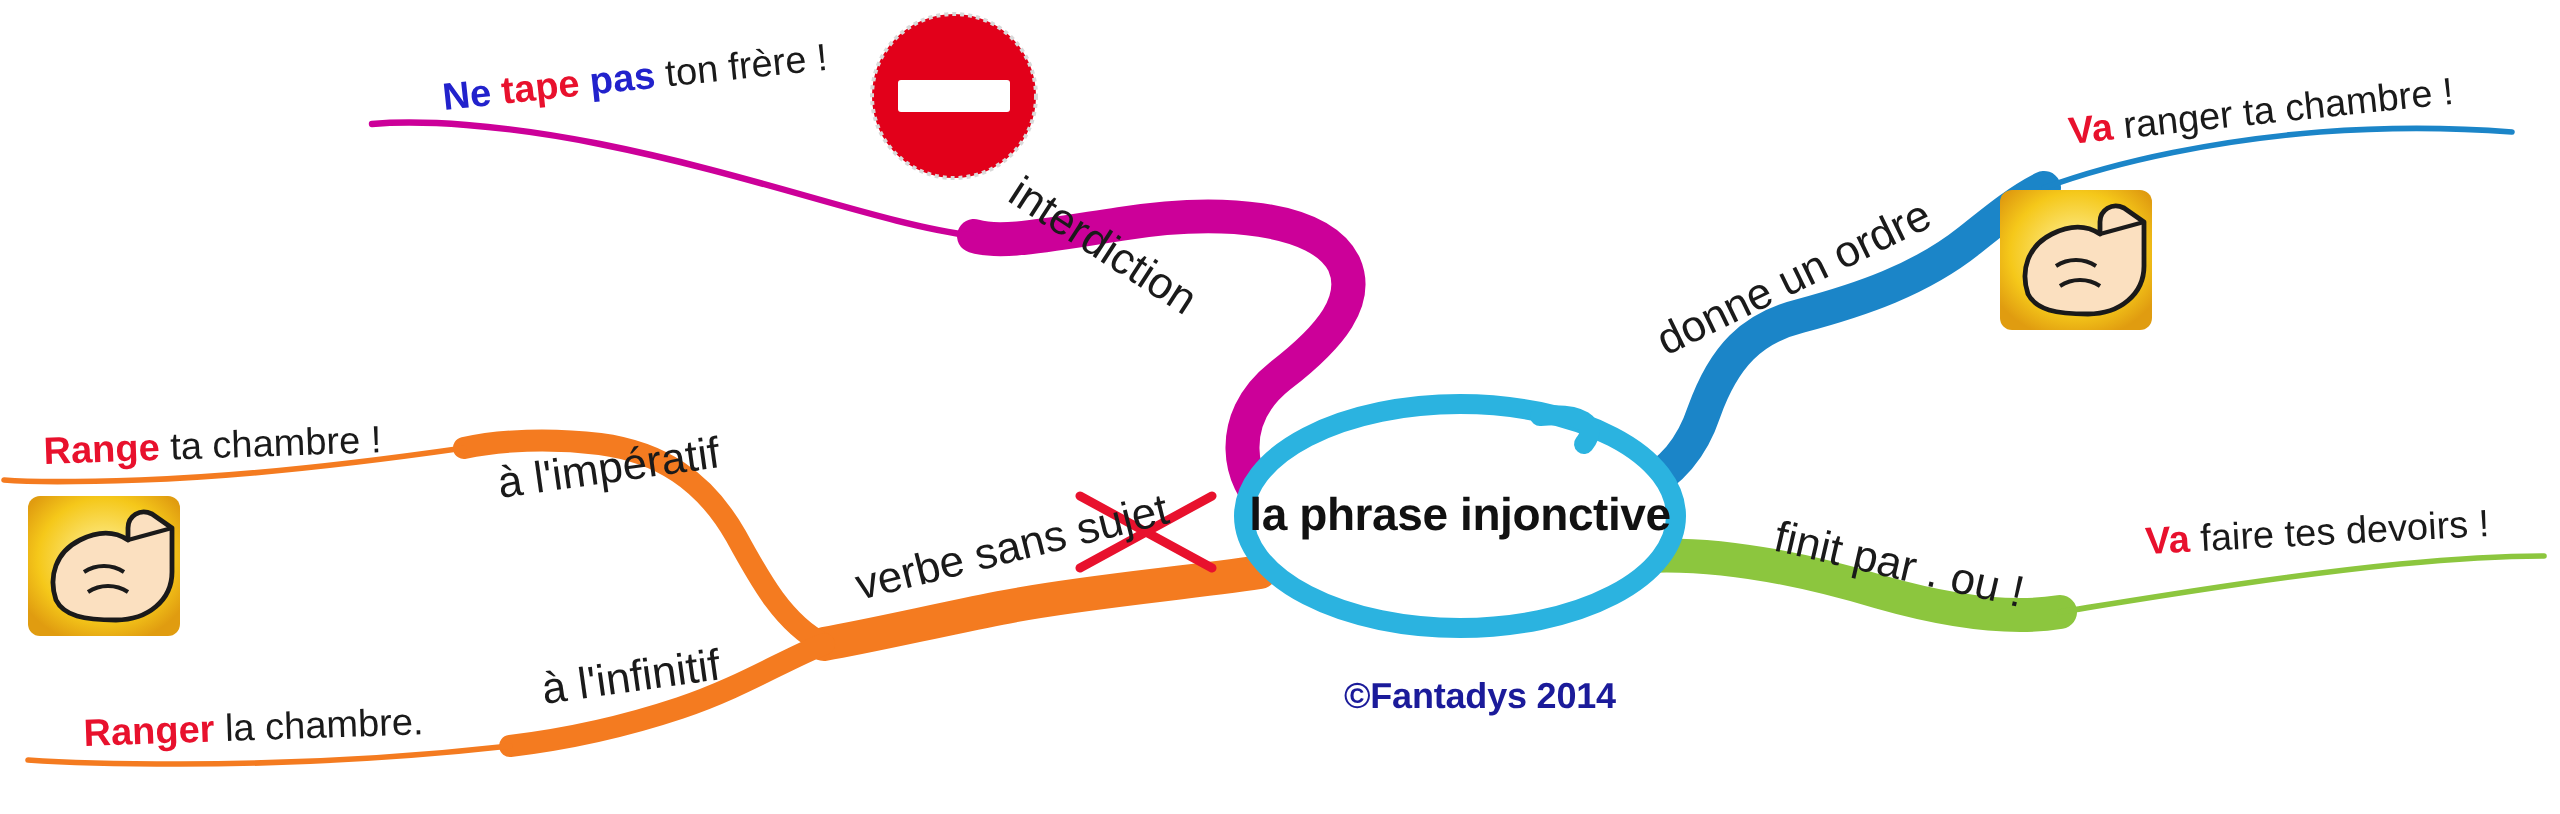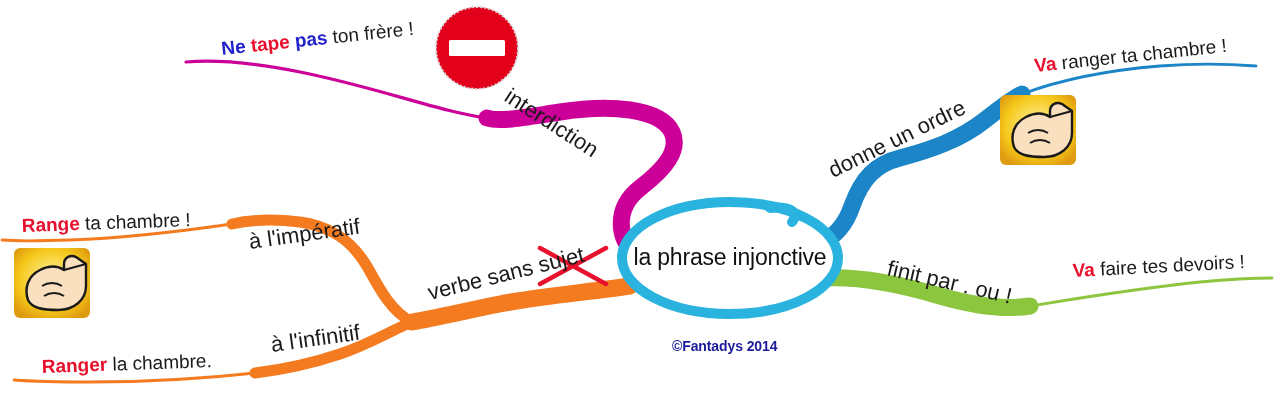--- a/index.html
+++ b/index.html
@@ -35,30 +35,30 @@
     position: absolute;
     left: 0;
     top: 0;
     width: 216px;
     height: 112px;
     display: flex;
     align-items: center;
     justify-content: center;
     text-align: center;
     font-size: 23px;
-    font-weight: normal;
+    font-weight: bold;
     color: #111111;
     line-height: 1.18;
     letter-spacing: -0.2px;
   }
   #copyright {
     position: absolute;
     left: 672px;
     top: 338px;
-    font-size: 14px;
+    font-size: 18px;
     font-weight: bold;
     color: #1b1b9a;
     letter-spacing: -0.1px;
   }
 </style>
 </head>
 <body>
 
 <div id="canvas">
 

